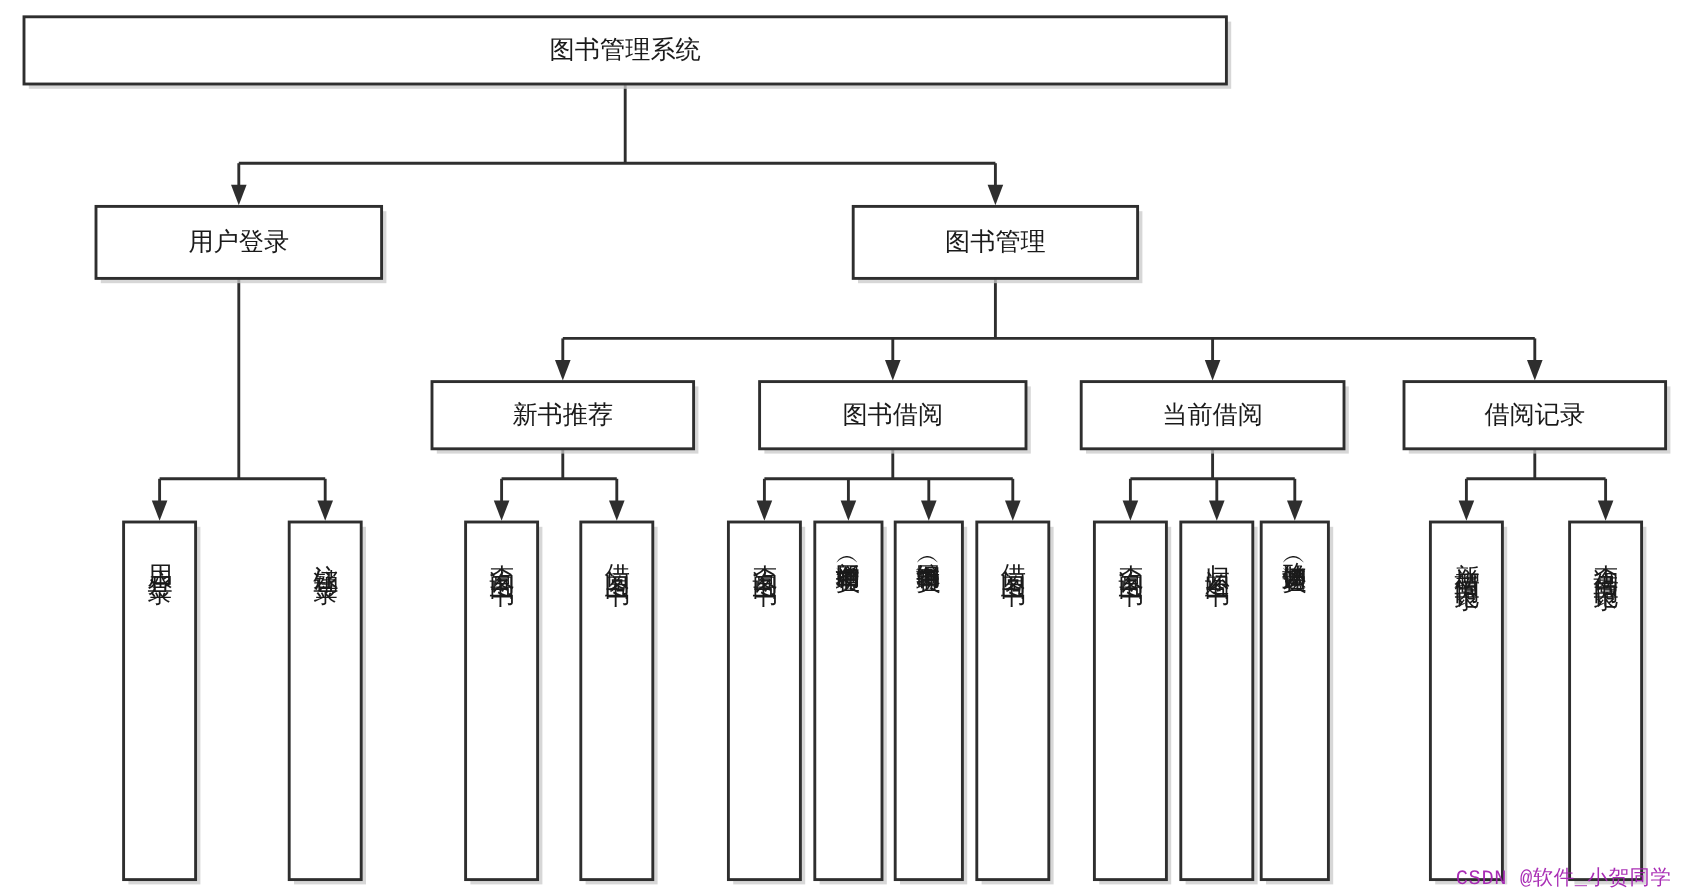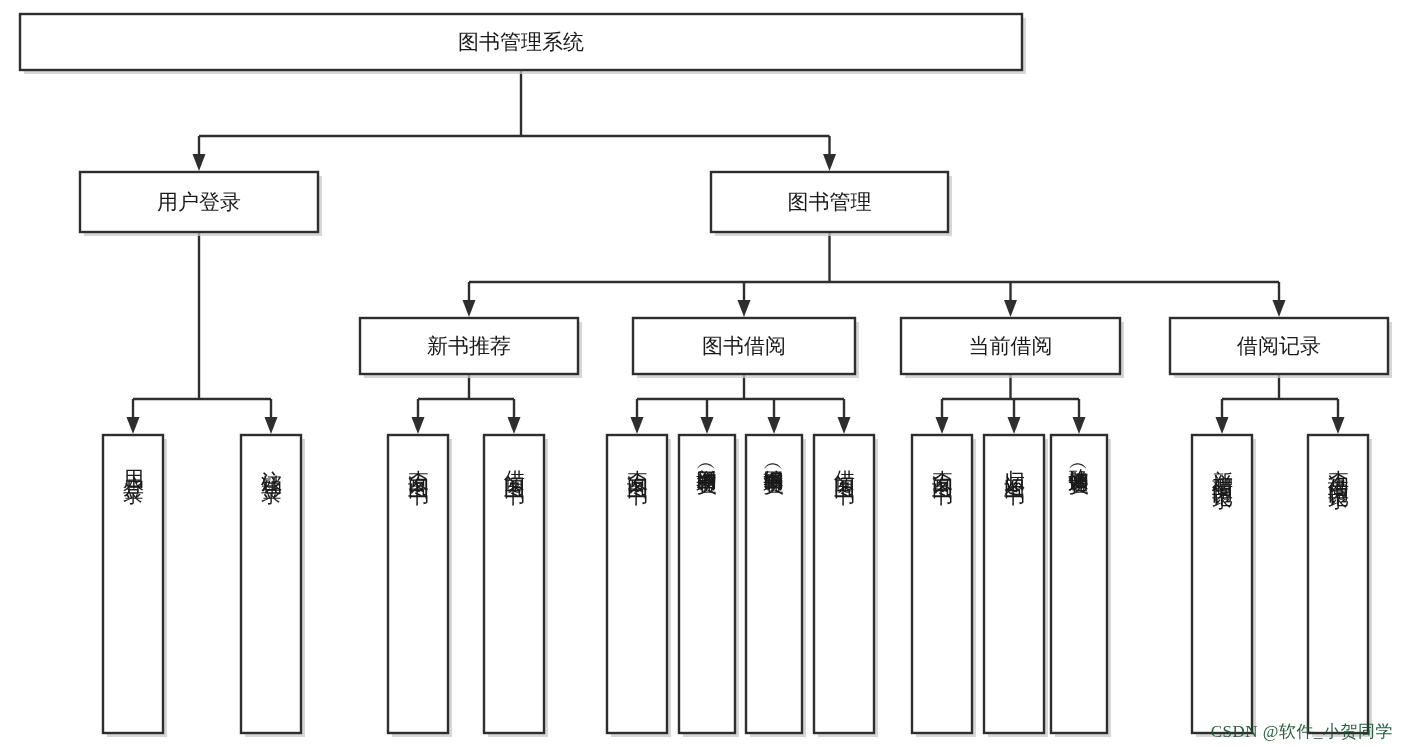--- a/index.html
+++ b/index.html
@@ -71,23 +71,23 @@
     line-height: 1;
     letter-spacing: 5px;
     color: #1a1a1a;
     white-space: nowrap;
     text-align: center;
   }
   .watermark {
     position: absolute;
     right: 12px;
     bottom: 4px;
-    font-family: Liberation Serif, serif;
+    font-family: Liberation Mono, monospace;
     font-size: 17px;
-    color: #14532d;
+    color: #a21caf;
     letter-spacing: 0.5px;
     white-space: nowrap;
     opacity: 0.92;
   }
 </style>
 </head>
 <body>
 
 <div id="diagram-root">
 

